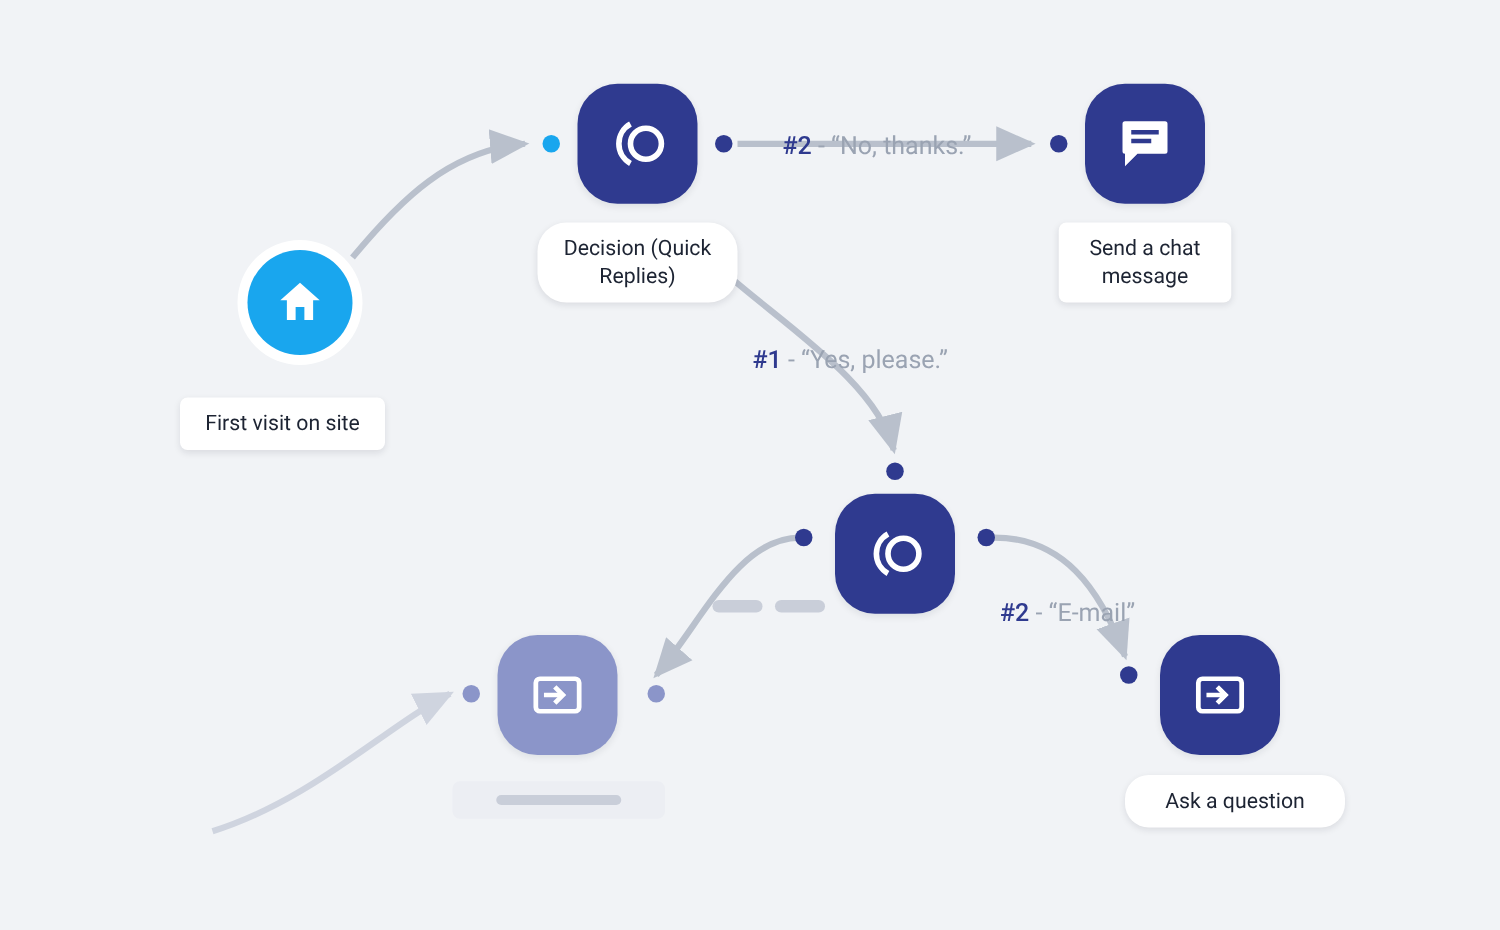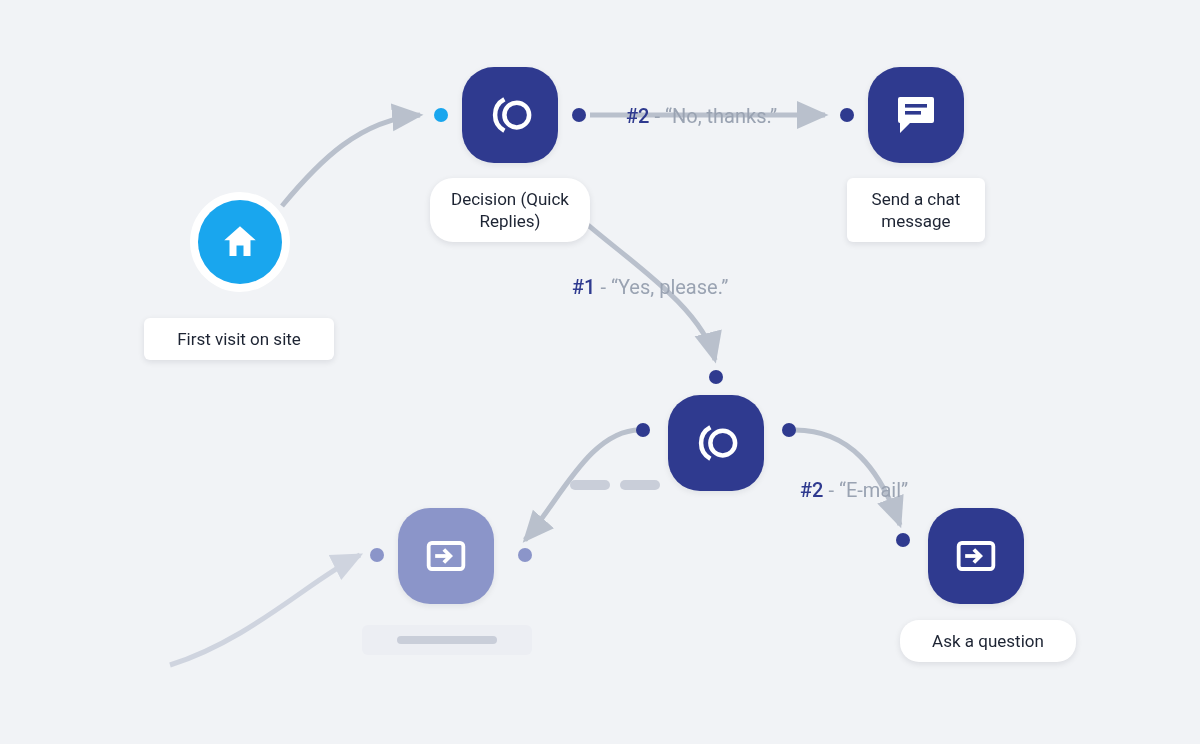--- a/index.html
+++ b/index.html
@@ -121,21 +121,21 @@
 <div class="dash-pair" style="left:570px; top:480px;">
   <div class="d"></div>
     <div class="d"></div>
 </div>
 
 <div class="node-icon blue-circle" style="left:198px; top:200px;">
   <svg width="42" height="42" viewBox="0 0 24 24" fill="#ffffff">
     <path d="M12 3 L3 11 H6 V20 H10 V14 H14 V20 H18 V11 H21 Z"></path>
   </svg>
 </div>
-<div class="label-box" style="left:144px; top:318px; width:190px;">
+<div class="label-box" style="left:144px; top:318px; width:164px;">
   <span>First visit on site</span>
 </div>
 
 <div class="node-icon navy" style="left:462px; top:67px;">
   <svg width="54" height="54" viewBox="0 0 48 48" fill="none">
     <circle cx="30" cy="24" r="11" stroke="#ffffff" stroke-width="4"></circle>
     <path d="M19 10 A16 16 0 0 0 19 38" stroke="#ffffff" stroke-width="4" fill="none"></path>
   </svg>
 </div>
 <div class="label-box" style="left:430px; top:178px; width:160px;border-radius:23px;">
@@ -178,18 +178,18 @@
     <path d="M22 18 L28 24 L22 30" stroke="#ffffff" stroke-width="3.5" fill="none"></path>
   </svg>
 </div>
 <div class="label-box placeholder" style="left:362px; top:625px; width:170px;">
   <div class="bar"></div>
 </div>
 
 <div class="edge-label" style="left:626px; top:104px;">
   <span class="num">#2</span><span> - “No, thanks.”</span>
 </div>
-<div class="edge-label" style="left:572px; top:275px;">
+<div class="edge-label" style="left:602px; top:275px;">
   <span class="num">#1</span><span> - “Yes, please.”</span>
 </div>
 <div class="edge-label" style="left:800px; top:478px;">
   <span class="num">#2</span><span> - “E-mail”</span>
 </div>
 
 </body></html>

